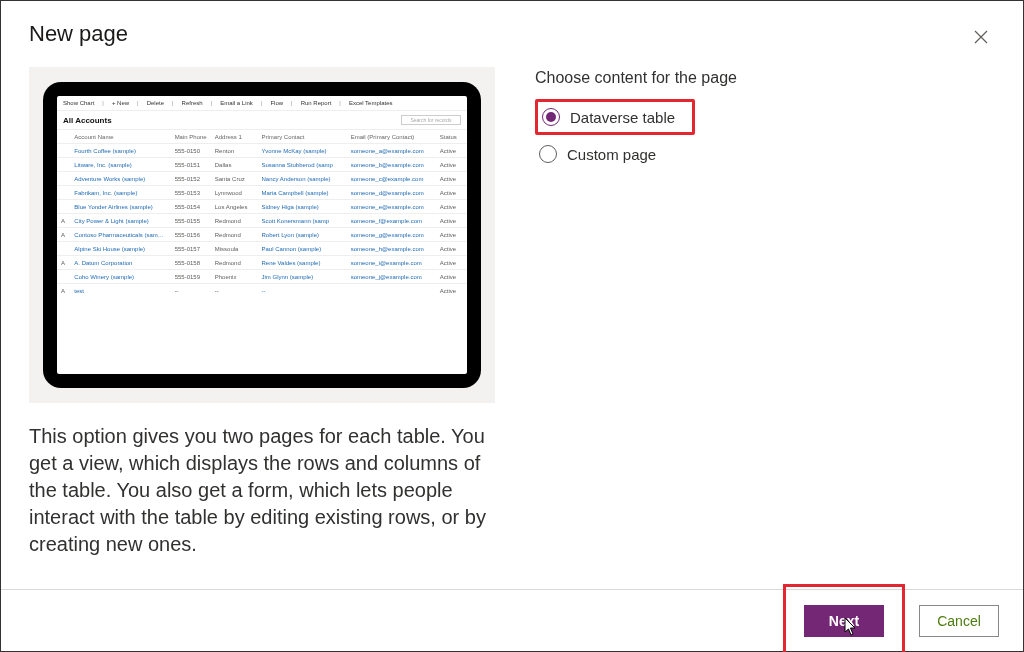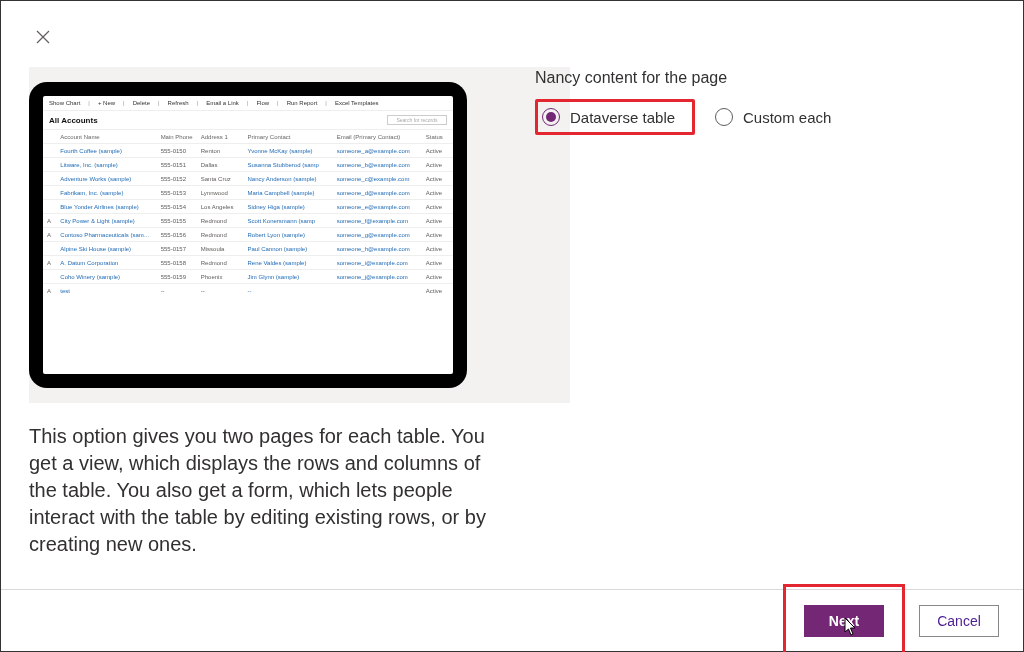--- a/index.html
+++ b/index.html
@@ -25,23 +25,23 @@
     display: flex; align-items: center; justify-content: center;
     margin-top: 2px;
     cursor: pointer; color: #605e5c;
   }
   .dlg-body {
     display: flex; gap: 36px; margin-top: 16px;
     flex: 1; min-height: 0;
   }
   .left-col { width: 470px; }
   .preview-frame {
-    width: 541px; height: 336px;
+    width: 466px; height: 336px;
     background: #f3f2f1;
-    display: flex; align-items: center; justify-content: flex-start;
+    display: flex; align-items: center; justify-content: center;
   }
   
   .tablet {
     width: 438px; height: 306px;
     background: #000; border-radius: 18px;
     padding: 14px 14px;
   }
   .tablet-screen {
     width: 100%; height: 100%;
     background: #fff;
@@ -82,21 +82,21 @@
   .desc {
     margin-top: 20px;
     font-size: 20px;
     line-height: 1.35;
     color: #323130;
     max-width: 480px;
   }
 
   .right-col { flex: 1; padding-top: 2px;}
   .choose-label { font-size: 16px; color: #323130; margin-bottom: 12px; }
-  .opt-group { display: flex; gap: 16px; }
+  .opt-group { display: flex; flex-direction: column; gap: 4px; }
   .opt {
     display: flex; align-items: center; gap: 10px;
     padding: 6px 4px; cursor: pointer; font-size: 15px;
     width: 160px;
   }
   .opt .r {
     width: 18px; height: 18px; border-radius: 50%;
     border: 1px solid #605e5c; display:flex; align-items:center; justify-content:center;
   }
   .opt.selected .r { border-color: #742774; }
@@ -113,38 +113,39 @@
   .footer {
     position: absolute; left: 0; right: 0; bottom: 0;
     height: 62px; border-top: 1px solid #d9d9d9;
     display: flex; align-items: center; justify-content: flex-end;
     padding: 0 24px; gap: 14px;
   }
   .btn {
     height: 32px; min-width: 80px; padding: 0 16px;
     display: inline-flex; align-items: center; justify-content: center;
     font-size: 14px; cursor: pointer;
-    border: 1px solid #8a8886; background: #fff; color: #4c1d95;
+    border: 1px solid #8a8886; background: #fff; color: #4d7c0f;
   }
   .btn.primary {
     background: #742774; border-color: #742774; color: #fff; font-weight: 600;
   }
   .hl-wrap { border: 3px solid #e3262f; padding: 18px; display:inline-flex;margin-left:20px;}
   .cursor {
     position: absolute;
     bottom: 10px; right: 164px;
     font-size: 16px; color: #000;
     pointer-events: none;
   }
 </style>
 </head>
 <body>
 
 <div class="dialog">
   <div class="dlg-header">
+    <div class="dlg-title">New page</div>
     <div class="dlg-close">
       <svg width="14" height="14" viewBox="0 0 14 14">
           <path d="M1 1 L13 13 M13 1 L1 13" stroke="#605e5c" stroke-width="1.2" fill="none"></path>
         </svg>
     </div>
   </div>
 
   <div class="dlg-body">
     <div class="left-col">
       <div class="preview-frame">
@@ -294,29 +295,29 @@
                   </tr>
                 </tbody>
               </table>
           </div>
         </div>
       </div>
       <div class="desc">This option gives you two pages for each table. You get a view, which displays the rows and columns of the table. You also get a form, which lets people interact with the table by editing existing rows, or by creating new ones.</div>
     </div>
 
     <div class="right-col">
-      <div class="choose-label">Nancy content for the page</div>
+      <div class="choose-label">Choose content for the page</div>
       <div class="opt-group">
         <label class="opt selected highlight-first">
           <span class="r"></span>
           <span>Dataverse table</span>
         </label>
         <label class="opt">
           <span class="r"></span>
-          <span>Custom each</span>
+          <span>Custom page</span>
         </label>
       </div>
     </div>
   </div>
 
   <div class="footer">
     <span class="hl-wrap">
       <button class="btn primary">Next</button>
     </span>
     <button class="btn">Cancel</button>

